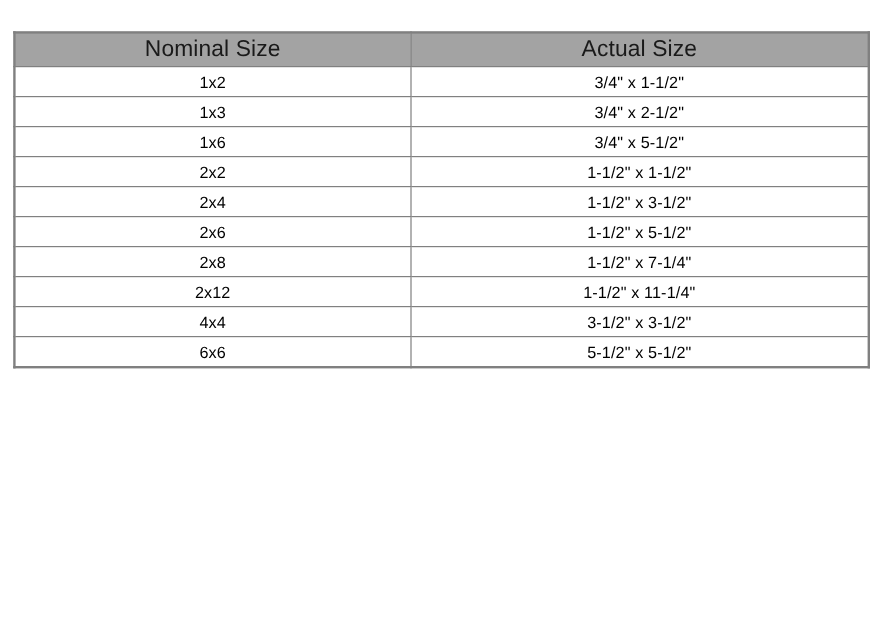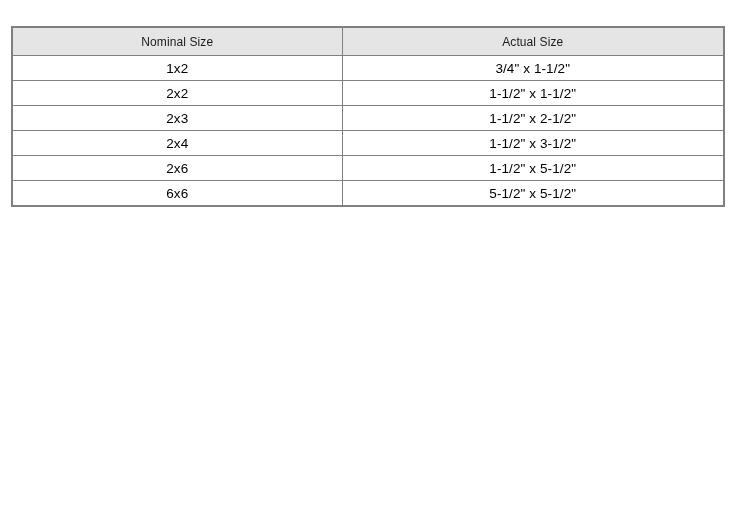--- a/index.html
+++ b/index.html
@@ -35,23 +35,23 @@
   table.size-table th,
   table.size-table td {
     border: 1px solid #808080;
     text-align: center;
     vertical-align: middle;
     padding: 0;
     color: #000000;
   }
 
   table.size-table thead th {
-    background: #e5e5e5;
+    background: #a3a3a3;
     height: 27px;
-    font-size: 12px;
+    font-size: 19px;
     font-weight: normal;
     color: #1a1a1a;
     letter-spacing: 0.1px;
   }
 
   table.size-table tbody td {
     background: #ffffff;
     height: 24px;
     font-size: 13.5px;
     font-weight: normal;
@@ -73,34 +73,50 @@
         <th>Nominal Size</th>
         <th>Actual Size</th>
       </tr>
     </thead>
     <tbody id="table-body">
     <tr>
           <td>1x2</td>
           <td>3/4" x 1-1/2"</td>
         </tr>
         <tr>
+          <td>1x3</td>
+          <td>3/4" x 2-1/2"</td>
+        </tr>
+        <tr>
+          <td>1x6</td>
+          <td>3/4" x 5-1/2"</td>
+        </tr>
+        <tr>
           <td>2x2</td>
           <td>1-1/2" x 1-1/2"</td>
-        </tr>
-        <tr>
-          <td>2x3</td>
-          <td>1-1/2" x 2-1/2"</td>
         </tr>
         <tr>
           <td>2x4</td>
           <td>1-1/2" x 3-1/2"</td>
         </tr>
         <tr>
           <td>2x6</td>
           <td>1-1/2" x 5-1/2"</td>
         </tr>
         <tr>
+          <td>2x8</td>
+          <td>1-1/2" x 7-1/4"</td>
+        </tr>
+        <tr>
+          <td>2x12</td>
+          <td>1-1/2" x 11-1/4"</td>
+        </tr>
+        <tr>
+          <td>4x4</td>
+          <td>3-1/2" x 3-1/2"</td>
+        </tr>
+        <tr>
           <td>6x6</td>
           <td>5-1/2" x 5-1/2"</td>
         </tr>
       </tbody>
   </table>
 </div>
 
 </body></html>

